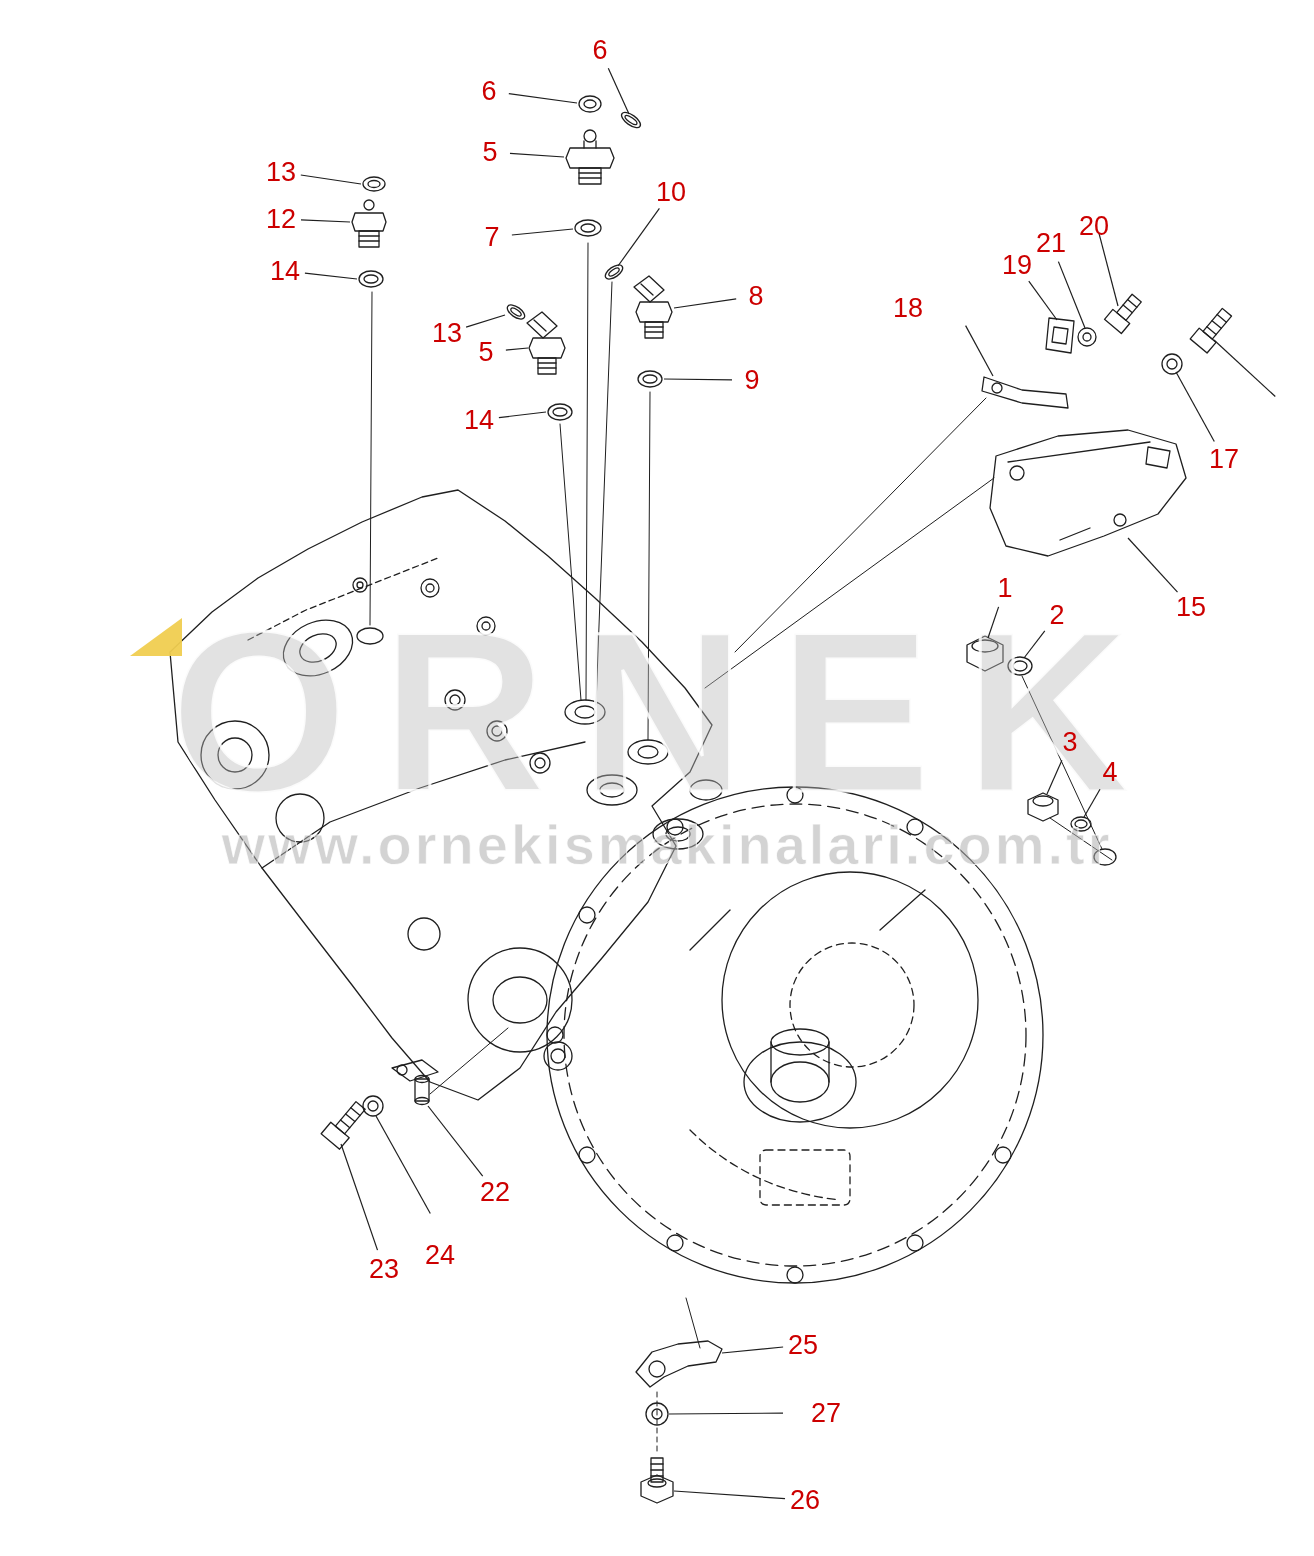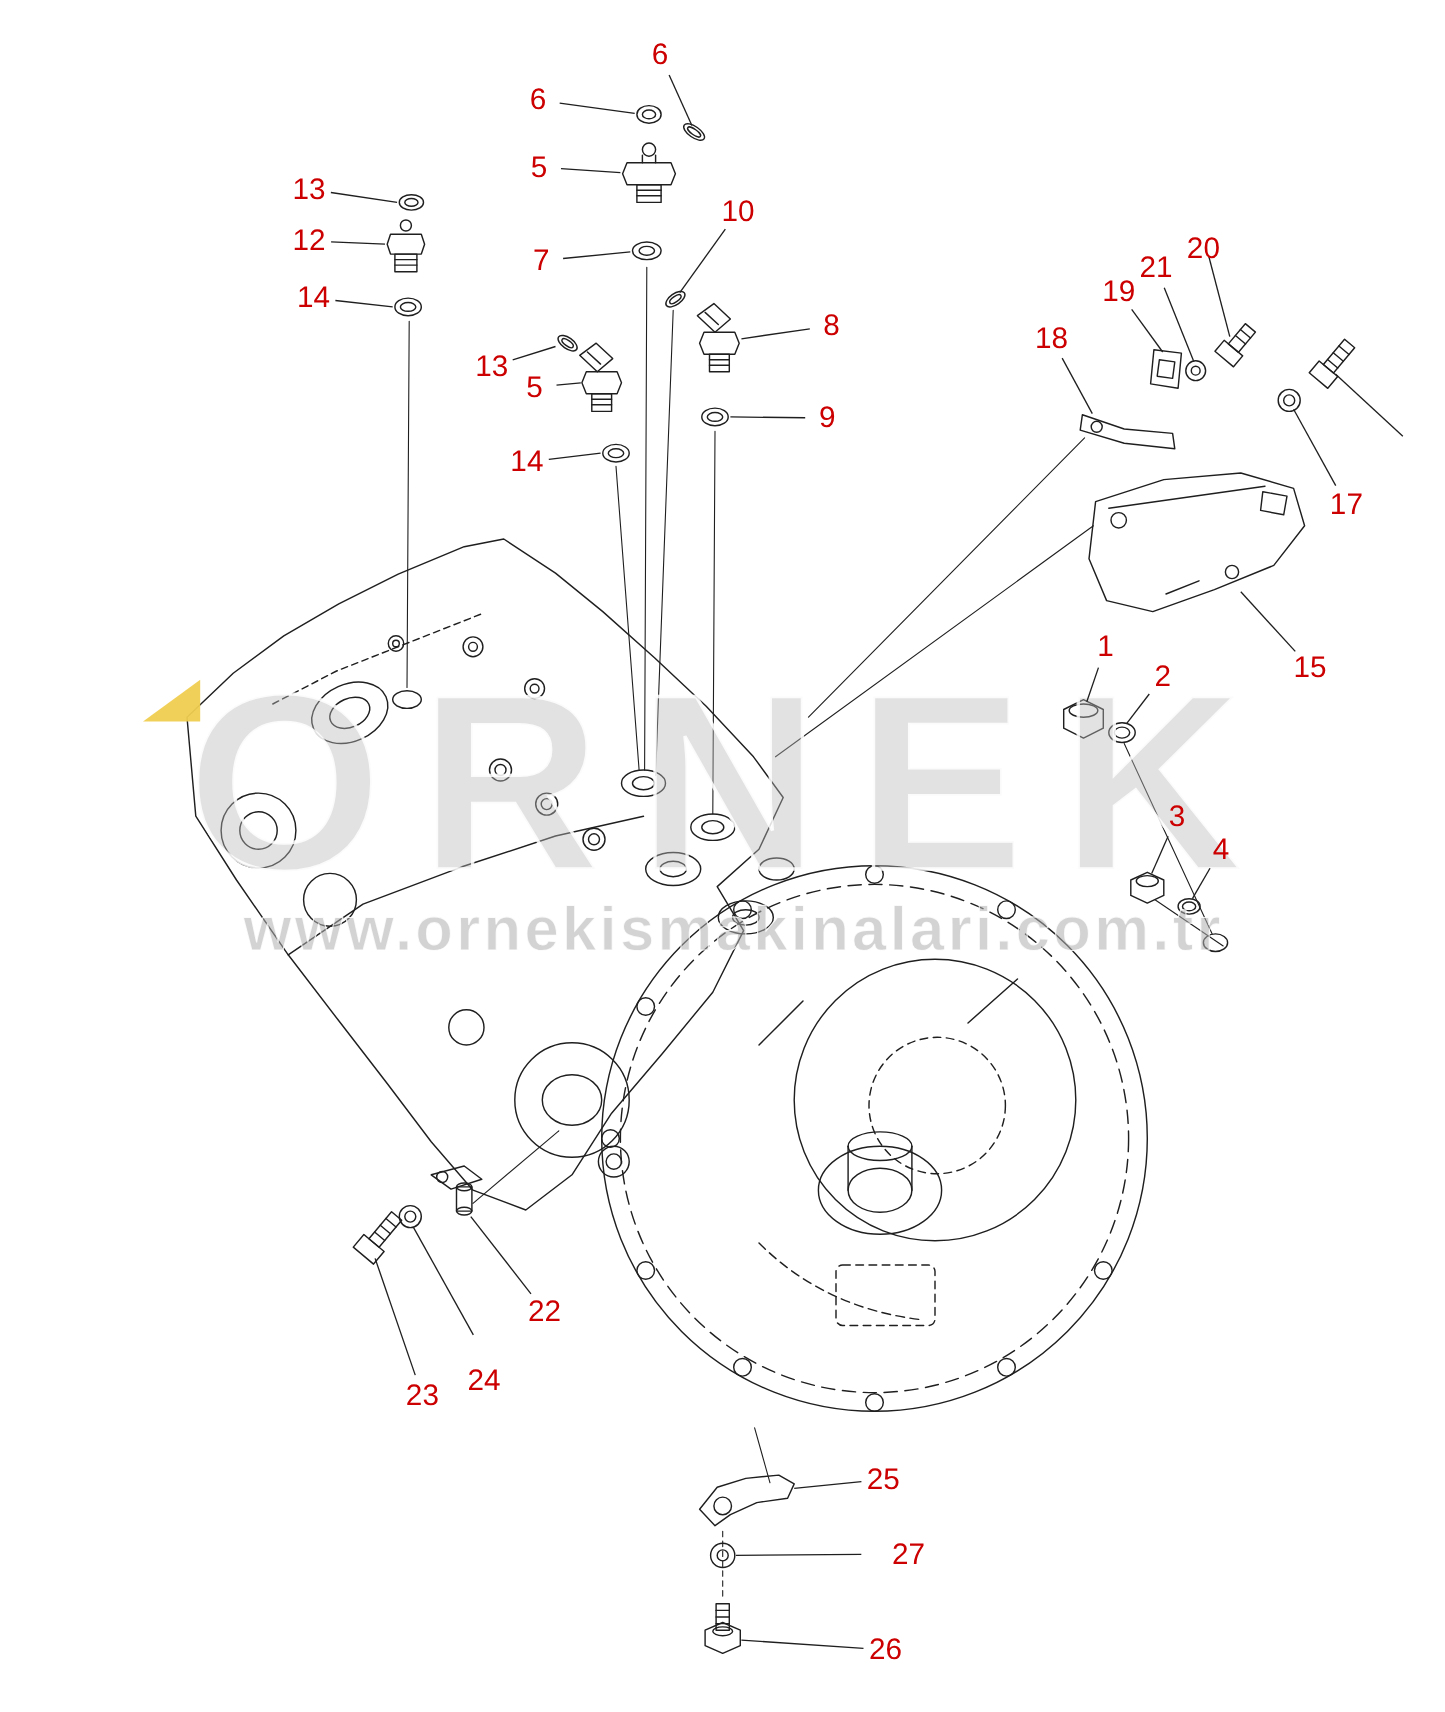--- a/index.html
+++ b/index.html
@@ -330,21 +330,21 @@
       <div class="callout" style="left: 281px; top: 172px; color: rgb(204, 0, 0);">13</div>
       <div class="callout" style="left: 281px; top: 219px; color: rgb(204, 0, 0);">12</div>
       <div class="callout" style="left: 492px; top: 237px; color: rgb(204, 0, 0);">7</div>
       <div class="callout" style="left: 671px; top: 192px; color: rgb(204, 0, 0);">10</div>
       <div class="callout" style="left: 285px; top: 271px; color: rgb(204, 0, 0);">14</div>
       <div class="callout" style="left: 756px; top: 296px; color: rgb(204, 0, 0);">8</div>
       <div class="callout" style="left: 447px; top: 333px; color: rgb(204, 0, 0);">13</div>
       <div class="callout" style="left: 486px; top: 352px; color: rgb(204, 0, 0);">5</div>
       <div class="callout" style="left: 752px; top: 380px; color: rgb(204, 0, 0);">9</div>
       <div class="callout" style="left: 479px; top: 420px; color: rgb(204, 0, 0);">14</div>
-      <div class="callout" style="left: 956px; top: 308px; color: rgb(204, 0, 0);">18</div>
+      <div class="callout" style="left: 908px; top: 308px; color: rgb(204, 0, 0);">18</div>
       <div class="callout" style="left: 1017px; top: 265px; color: rgb(204, 0, 0);">19</div>
       <div class="callout" style="left: 1051px; top: 243px; color: rgb(204, 0, 0);">21</div>
       <div class="callout" style="left: 1094px; top: 214px; color: rgb(204, 0, 0); margin-top: 12px;">20</div>
       <div class="callout" style="left: 1334px; top: 410px; color: rgb(204, 0, 0); margin-left: 19px;">16</div>
       <div class="callout" style="left: 1224px; top: 459px; color: rgb(204, 0, 0);">17</div>
       <div class="callout" style="left: 1191px; top: 607px; color: rgb(204, 0, 0);">15</div>
       <div class="callout" style="left: 1005px; top: 588px; color: rgb(204, 0, 0);">1</div>
       <div class="callout" style="left: 1057px; top: 615px; color: rgb(204, 0, 0);">2</div>
       <div class="callout" style="left: 1070px; top: 742px; color: rgb(204, 0, 0);">3</div>
       <div class="callout" style="left: 1110px; top: 772px; color: rgb(204, 0, 0);">4</div>

